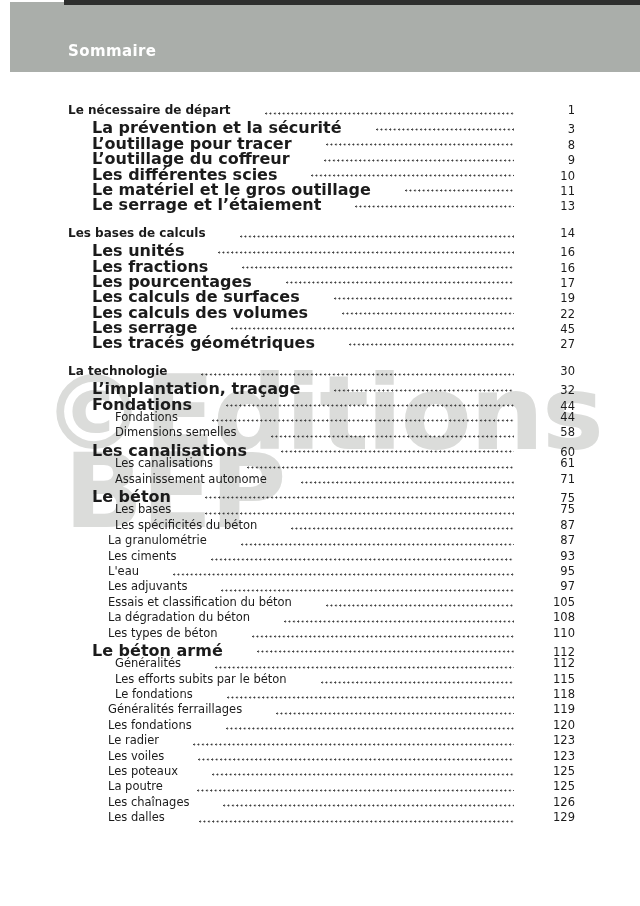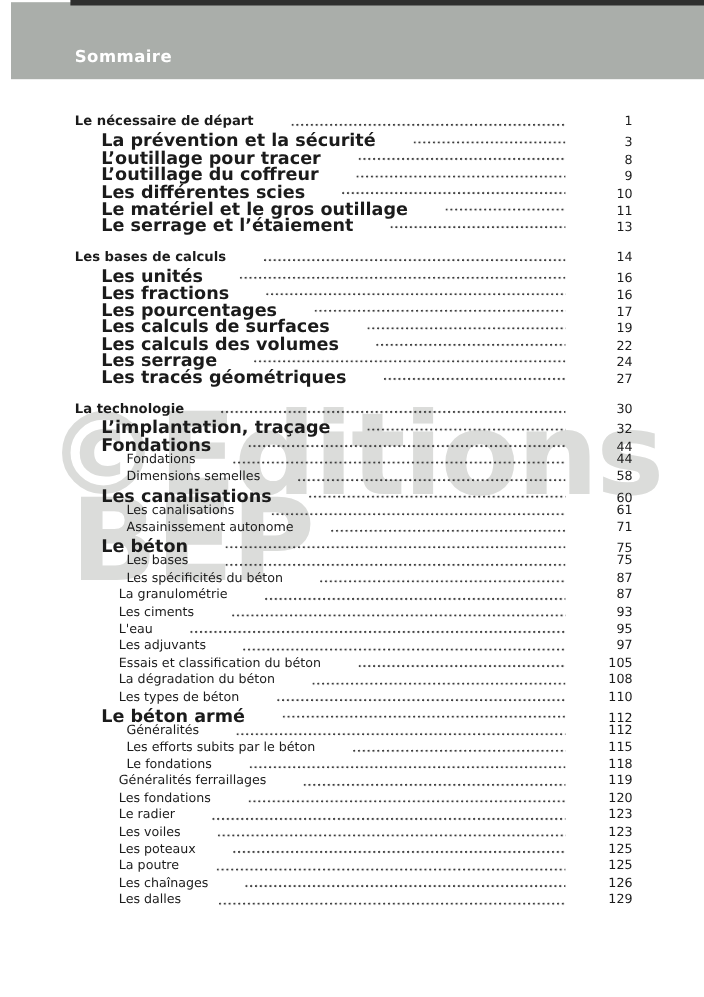--- a/index.html
+++ b/index.html
@@ -131,21 +131,21 @@
           <span class="pg">19</span>
         </div>
         <div class="row lv2">
           <span class="lbl">Les calculs des volumes</span>
           <span class="dots"></span>
           <span class="pg">22</span>
         </div>
         <div class="row lv2">
           <span class="lbl">Les serrage</span>
           <span class="dots"></span>
-          <span class="pg">24</span>
+          <span class="pg">45</span>
         </div>
         <div class="row lv2">
           <span class="lbl">Les tracés géométriques</span>
           <span class="dots"></span>
           <span class="pg">27</span>
         </div>
       </div>
       <div class="sec">
         <div class="row lv1">
           <span class="lbl">La technologie</span>

